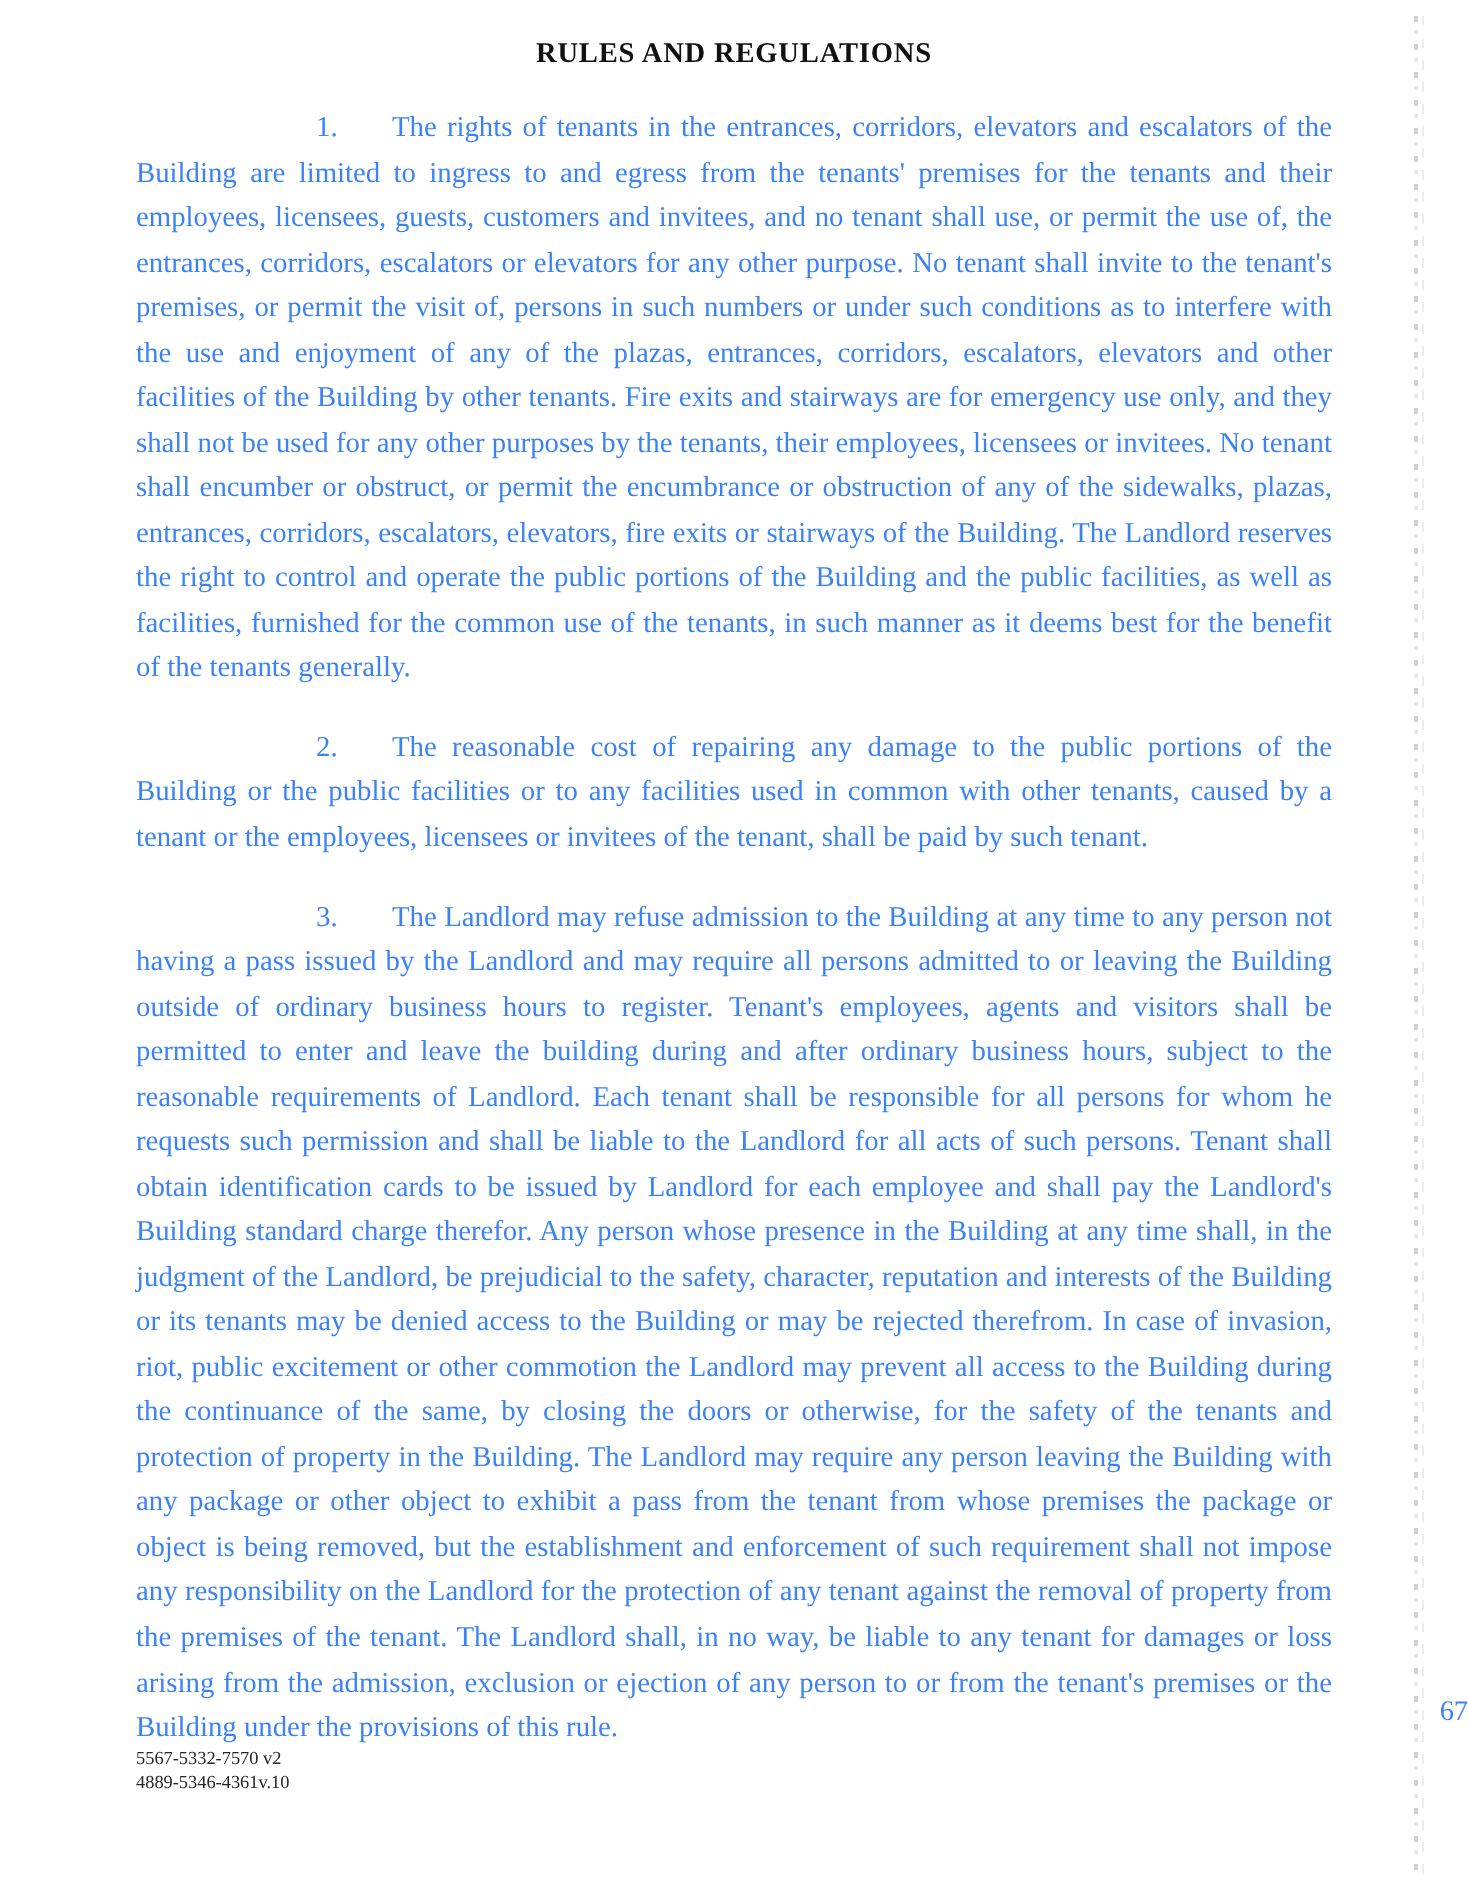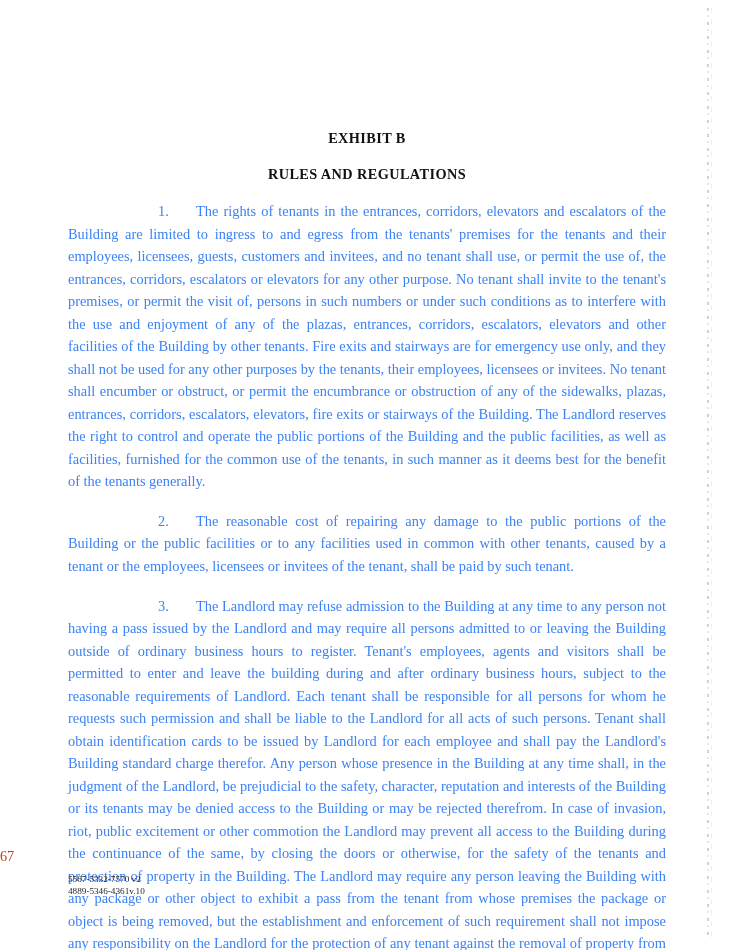--- a/index.html
+++ b/index.html
@@ -48,23 +48,23 @@
   .para .gap {
     display: inline-block;
     width: 38px;
   }
 
   .page-number {
     position: absolute;
     left: 0;
     right: 0;
     top: 848px;
-    text-align: left;
+    text-align: right;
     font-size: 14.2px;
-    color: #c2410c;
+    color: #3b82f6;
   }
   .footer-ids {
     position: absolute;
     left: 68px;
     top: 873px;
     font-size: 9.2px;
     line-height: 1.33;
     color: #262626;
     font-family: "Liberation Serif", "DejaVu Serif", serif;
   }
@@ -100,21 +100,20 @@
     );
   }
 </style>
 </head>
 <body>
 
 <div class="page">
 
   <div class="content">
 
-    <div class="heading heading-exhibit">EXHIBIT B</div>
 
     <div class="heading heading-rules">RULES AND REGULATIONS</div>
 
     <p class="para">
       <span class="num">1.</span><span class="gap"></span><span>The rights of tenants in the entrances, corridors, elevators and escalators of the Building are limited to ingress to and egress from the tenants' premises for the tenants and their employees, licensees, guests, customers and invitees, and no tenant shall use, or permit the use of, the entrances, corridors, escalators or elevators for any other purpose.  No tenant shall invite to the tenant's premises, or permit the visit of, persons in such numbers or under such conditions as to interfere with the use and enjoyment of any of the plazas, entrances, corridors, escalators, elevators and other facilities of the Building by other tenants.  Fire exits and stairways are for emergency use only, and they shall not be used for any other purposes by the tenants, their employees, licensees or invitees.  No tenant shall encumber or obstruct, or permit the encumbrance or obstruction of any of the sidewalks, plazas, entrances, corridors, escalators, elevators, fire exits or stairways of the Building.  The Landlord reserves the right to control and operate the public portions of the Building and the public facilities, as well as facilities, furnished for the common use of the tenants, in such manner as it deems best for the benefit of the tenants generally.</span>
     </p>
 
     <p class="para">
       <span class="num">2.</span><span class="gap"></span><span>The reasonable cost of repairing any damage to the public portions of the Building or the public facilities or to any facilities used in common with other tenants, caused by a tenant or the employees, licensees or invitees of the tenant, shall be paid by such tenant.</span>
     </p>

